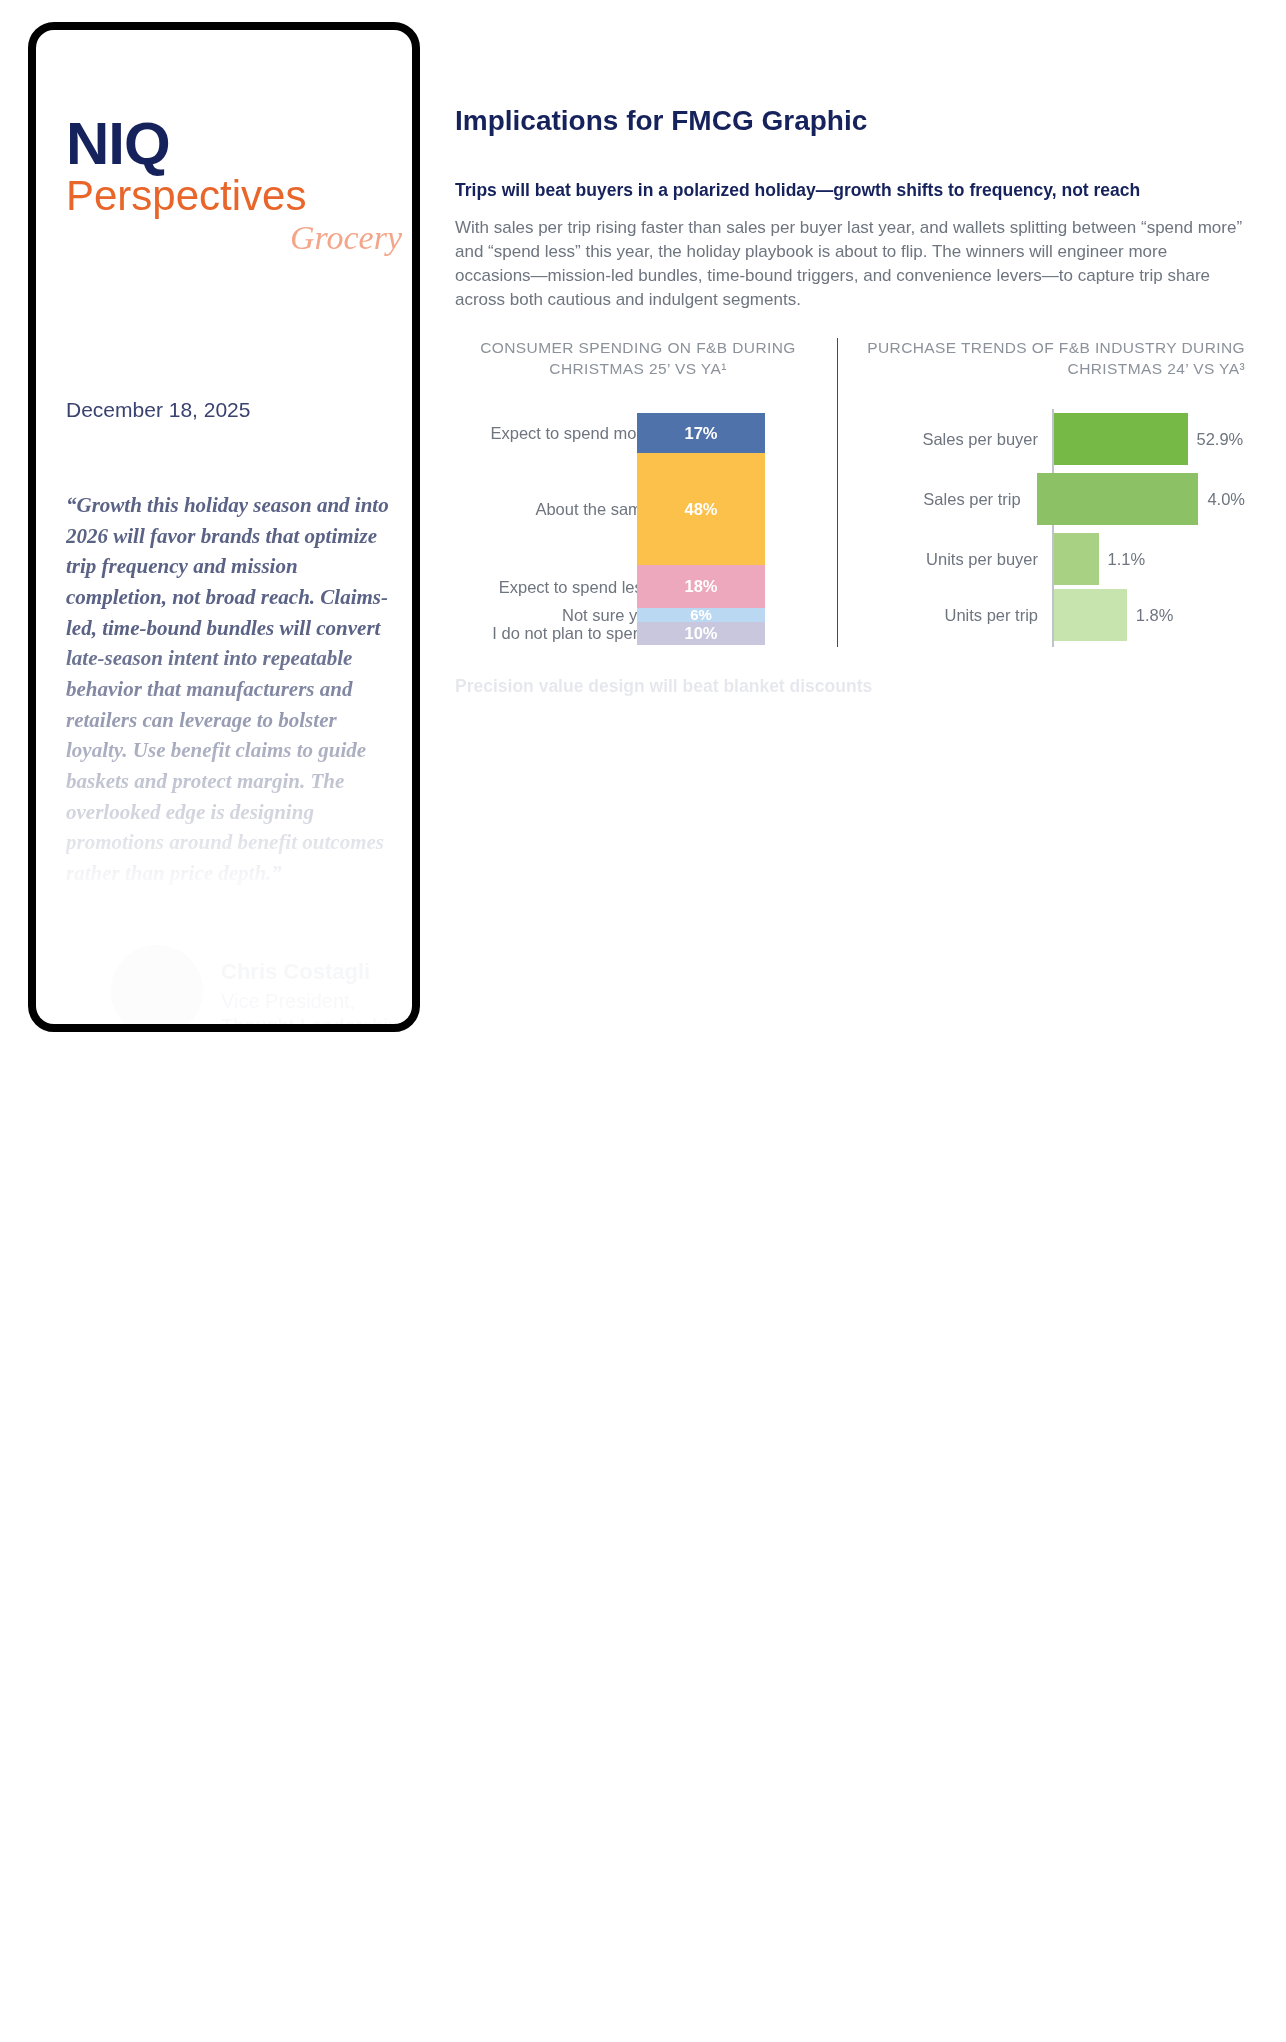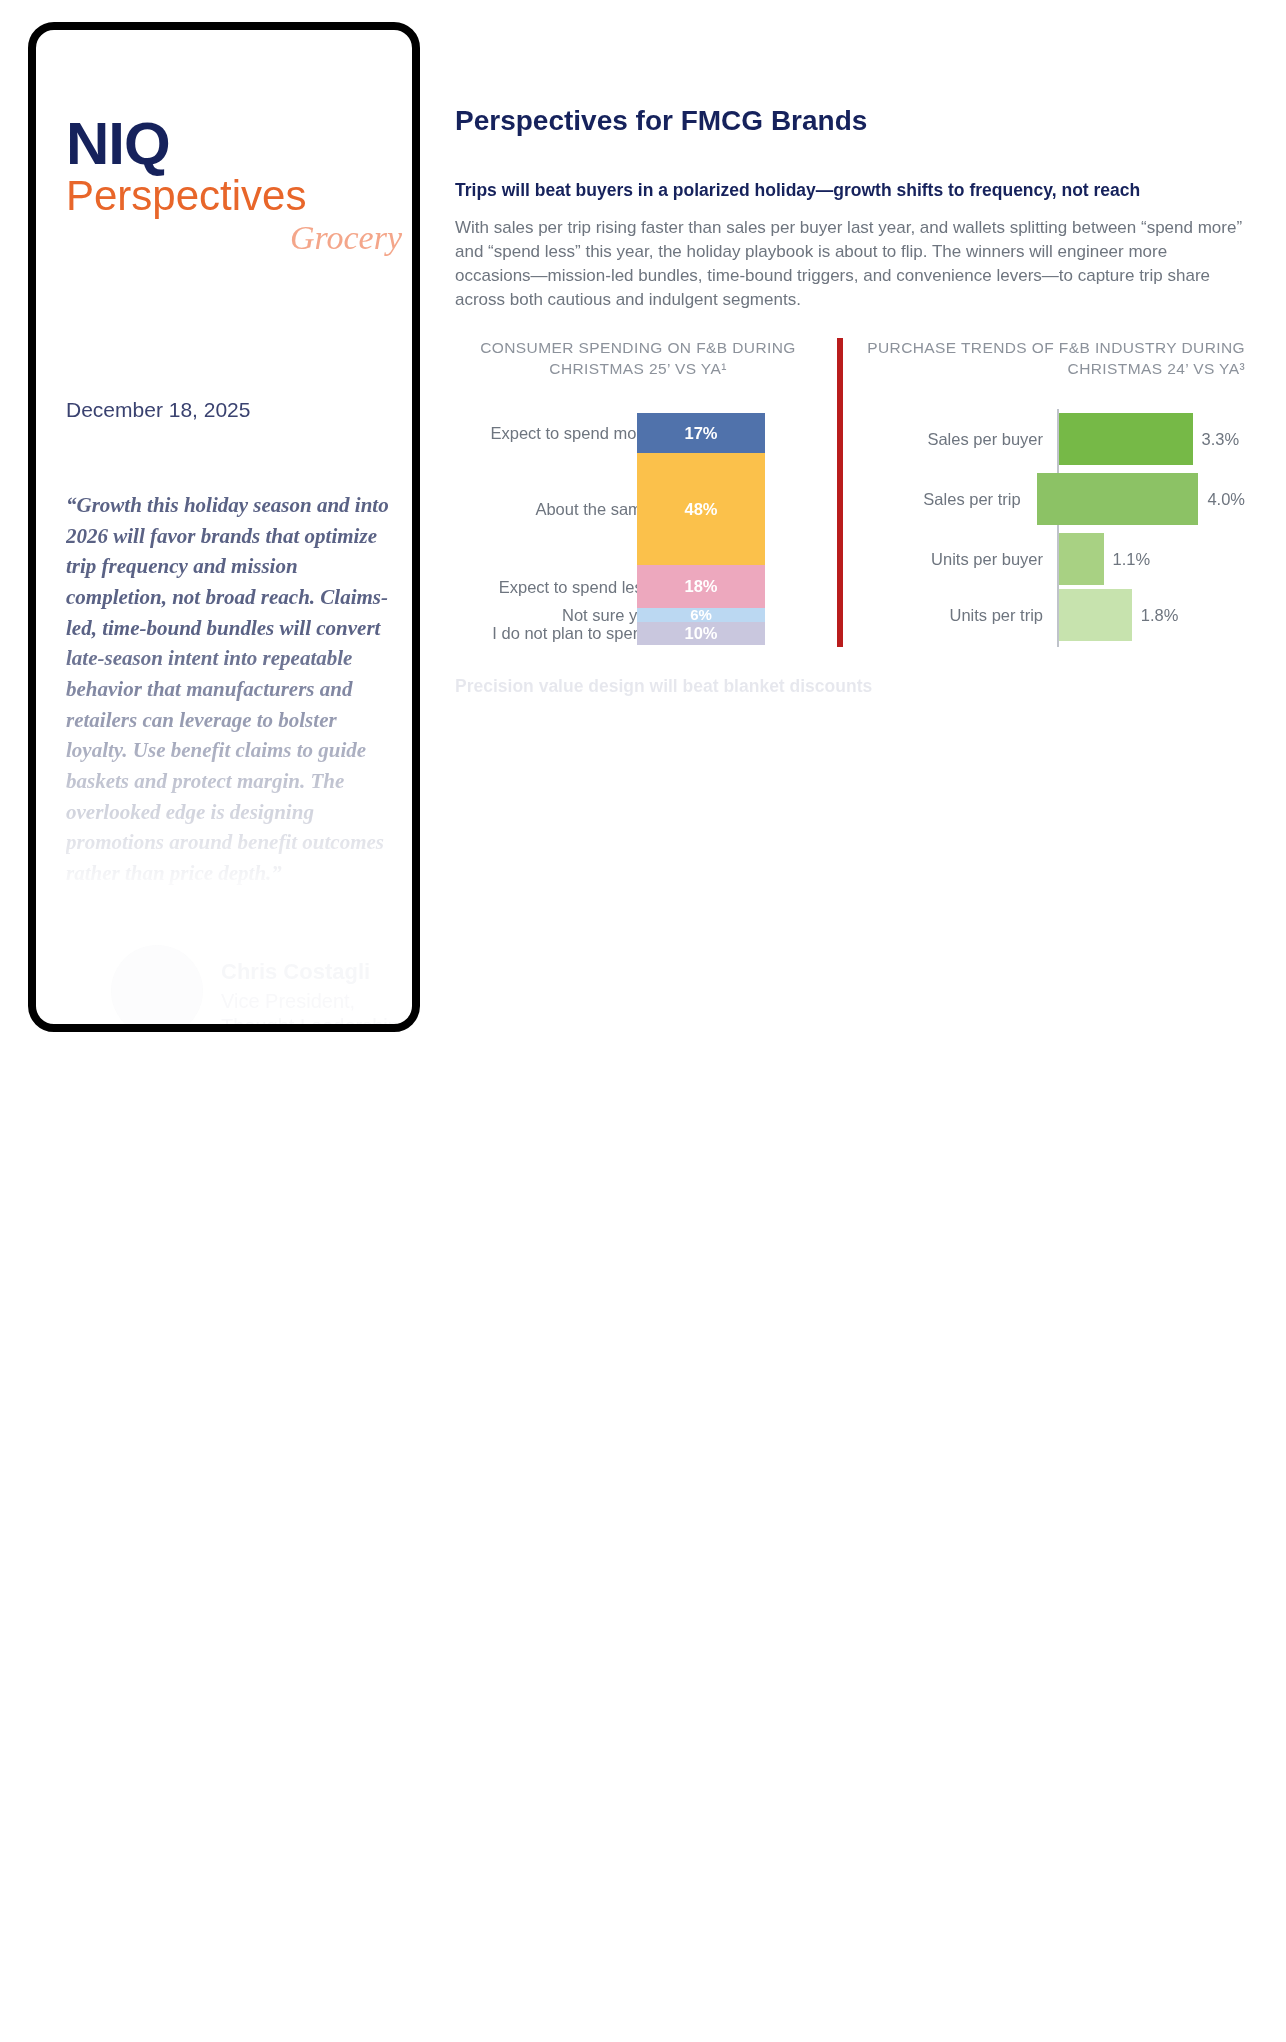--- a/index.html
+++ b/index.html
@@ -96,21 +96,21 @@
   }
 
   
   .charts-wrap {
     margin-top: 26px;
     display: flex;
     width: 790px;
   }
   .chart-col { position: relative; }
   .chart-col.left  { width: 382px; padding-right: 16px; }
-  .chart-col.right { width: 408px; padding-left: 18px; border-left: 6px solid #b91c1c; }
+  .chart-col.right { width: 408px; padding-left: 18px; border-left: 1px solid #b91c1c; }
   .chart-title {
     font-size: 15.5px; color: #8C929B; font-weight: 400;
     letter-spacing: 0.4px; text-align: center; line-height: 1.32;
     text-transform: uppercase;
     font-family: "Liberation Sans", sans-serif;
   }
   .chart-col.left .chart-title { text-align: center; }
   .chart-col.right .chart-title { text-align: right; }
 
   
@@ -185,21 +185,21 @@
       <div class="avatar"></div>
       <div class="attrib-text">
         <div class="attrib-name">Chris Costagli</div>
         <div class="attrib-role">Vice President,<br>Thought Leadership</div>
       </div>
     </div>
   </div>
 
   <div class="content">
 
-    <div class="sub-title">Perspectives for FMCG Brands</div>
+    <div class="sub-title">Implications for FMCG Graphic</div>
 
     <div class="section">
       <div class="section-head">Trips will beat buyers in a polarized holiday—growth shifts to frequency, not reach</div>
       <div class="section-body">With sales per trip rising faster than sales per buyer last year, and wallets splitting between “spend more” and “spend less” this year, the holiday playbook is about to flip. The winners will engineer more occasions—mission-led bundles, time-bound triggers, and convenience levers—to capture trip share across both cautious and indulgent segments.</div>
 
       <div class="charts-wrap">
 
         <div class="chart-col left">
           <div class="chart-title">CONSUMER SPENDING ON F&amp;B DURING CHRISTMAS 25’ VS YA¹</div>
           <div class="stack-area">
@@ -221,21 +221,21 @@
         </div>
 
         <div class="chart-col right">
           <div class="chart-title">PURCHASE TRENDS OF F&amp;B INDUSTRY DURING CHRISTMAS 24’ VS YA³</div>
           <div class="hbar-area">
             <div class="hbar-axis"></div>
           <div class="hbar-row" style="top: 4px;">
                 <div class="hbar-label">Sales per buyer</div>
                 <div class="hbar-track">
                   <div class="hbar-fill" style="width: 133.5px; background: rgb(118, 185, 71);"></div>
-                  <div class="hbar-val">3.3%</div>
+                  <div class="hbar-val">52.9%</div>
                 </div>
               </div>
               <div class="hbar-row" style="top: 64px;">
                 <div class="hbar-label">Sales per trip</div>
                 <div class="hbar-track">
                   <div class="hbar-fill" style="width: 161.818px; background: rgb(140, 194, 101);"></div>
                   <div class="hbar-val">4.0%</div>
                 </div>
               </div>
               <div class="hbar-row" style="top: 124px;">

